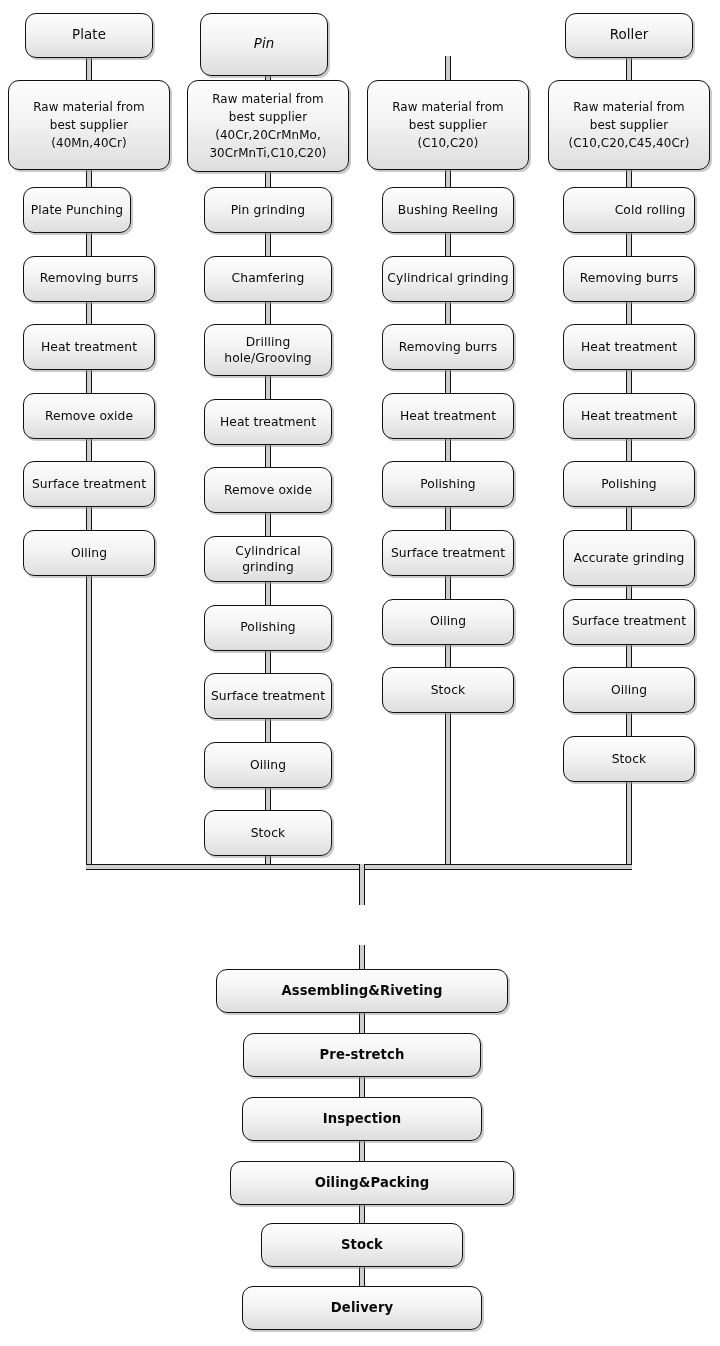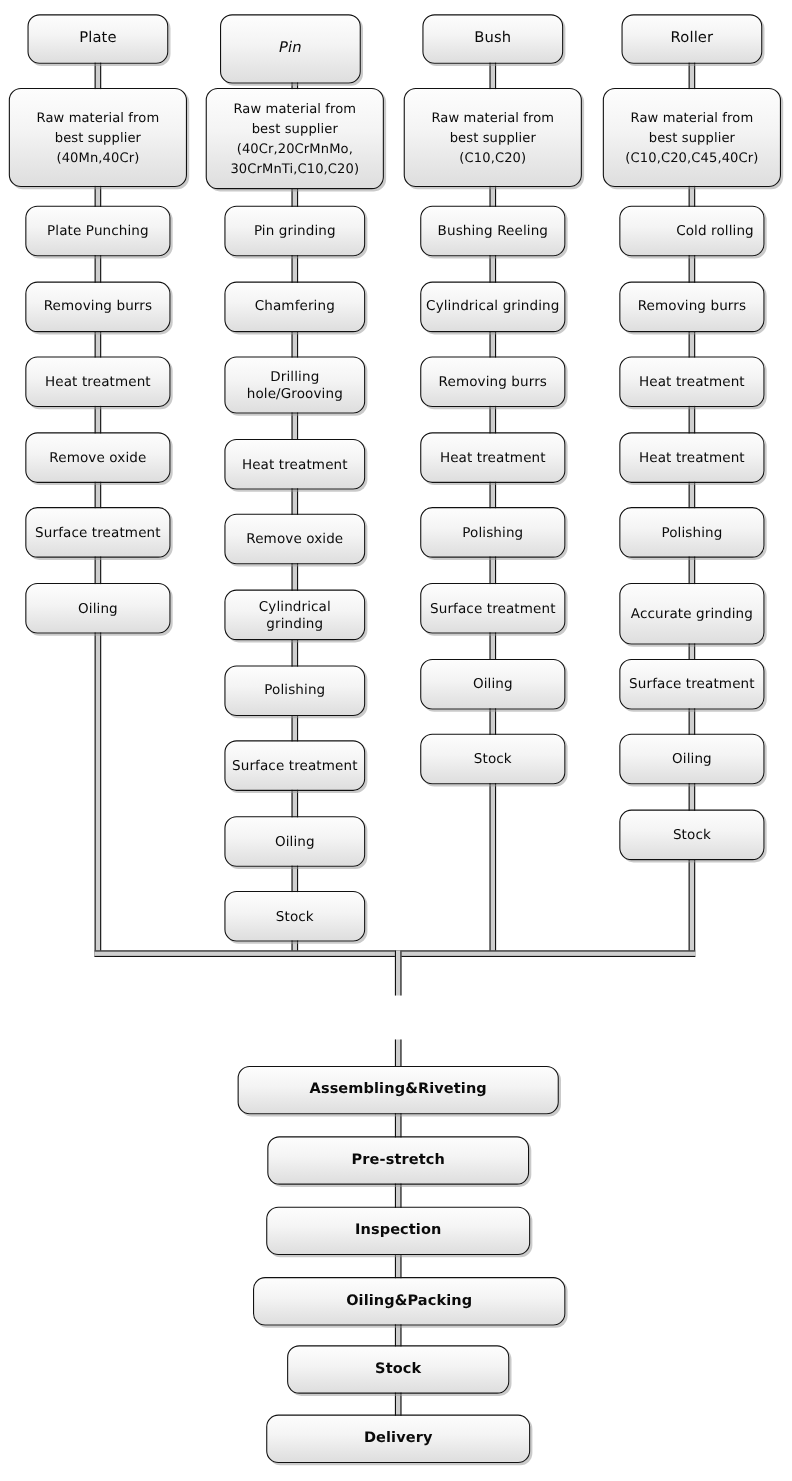--- a/index.html
+++ b/index.html
@@ -76,21 +76,21 @@
     </div>
     <div class="node raw" style="left: 8px; top: 80px; width: 162px; height: 90px;">
       <div class="lines">
         <span>Raw material from</span>
         <span>best supplier</span>
         <span>(40Mn,40Cr)</span>
       </div>
     </div>
     <div class="conn" style="left: 86px; top: 56px; width: 6px; height: 26px;"></div>
     <div class="conn" style="left: 86px; top: 168px; width: 6px; height: 21px;"></div>
-    <div class="node" style="left: 23px; top: 187px; width: 132px; height: 46px;">
+    <div class="node" style="left: 23px; top: 187px; width: 108px; height: 46px;">
       <div class="lines">
         <span>Plate Punching</span>
       </div>
     </div>
     <div class="conn" style="left: 86px; top: 231px; width: 6px; height: 26.6px;"></div>
     <div class="node" style="left: 23px; top: 255.6px; width: 132px; height: 46px;">
       <div class="lines">
         <span>Removing burrs</span>
       </div>
     </div>
@@ -184,25 +184,20 @@
     <div class="conn" style="left: 265px; top: 717.2px; width: 6px; height: 26.6px;"></div>
     <div class="node" style="left: 204px; top: 741.8px; width: 128px; height: 46px;">
       <div class="lines">
         <span>Oiling</span>
       </div>
     </div>
     <div class="conn" style="left: 265px; top: 785.8px; width: 6px; height: 26.6px;"></div>
     <div class="node" style="left: 204px; top: 810.4px; width: 128px; height: 46px;">
       <div class="lines">
         <span>Stock</span>
-      </div>
-    </div>
-    <div class="node head" style="left: 384px; top: 13px; width: 128px; height: 45px;">
-      <div class="lines">
-        <span>Bush</span>
       </div>
     </div>
     <div class="node raw" style="left: 367px; top: 80px; width: 162px; height: 90px;">
       <div class="lines">
         <span>Raw material from</span>
         <span>best supplier</span>
         <span>(C10,C20)</span>
       </div>
     </div>
     <div class="conn" style="left: 445px; top: 56px; width: 6px; height: 26px;"></div>

